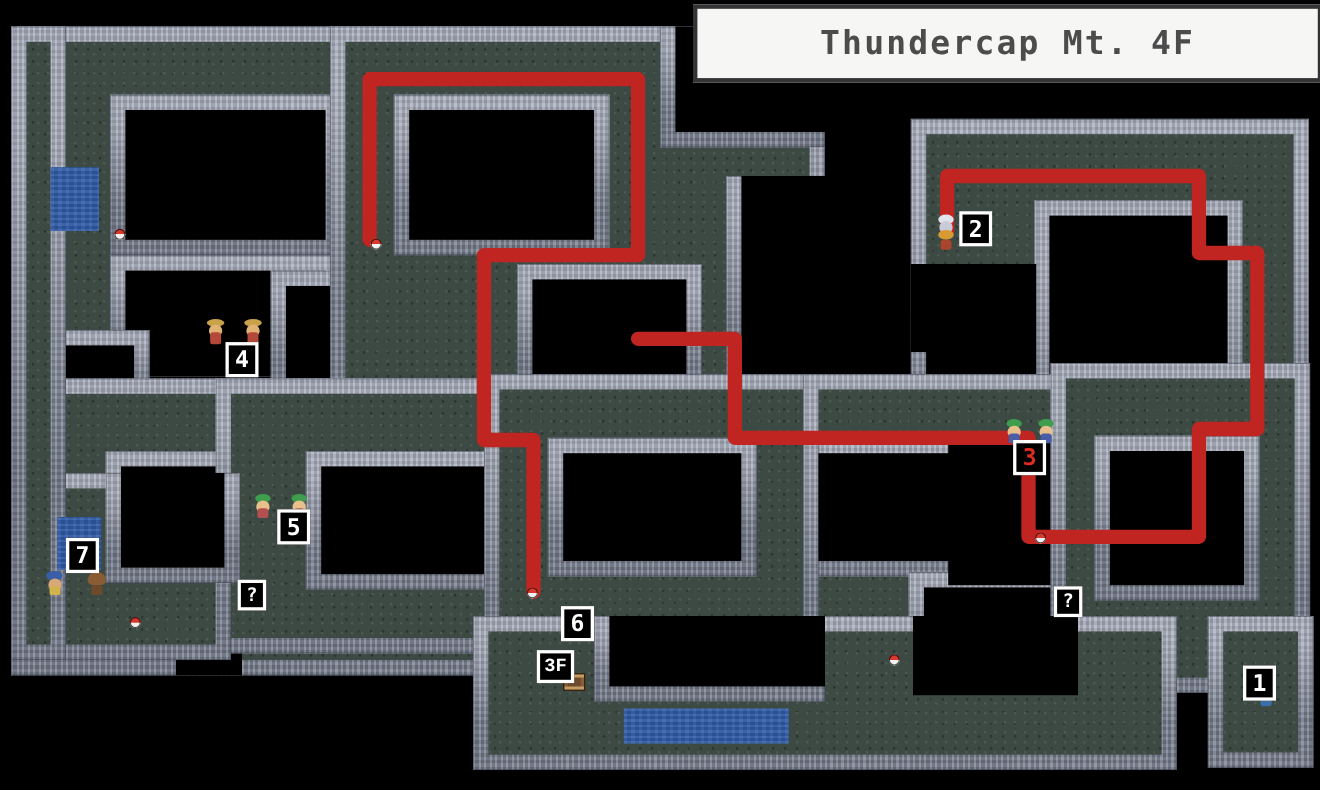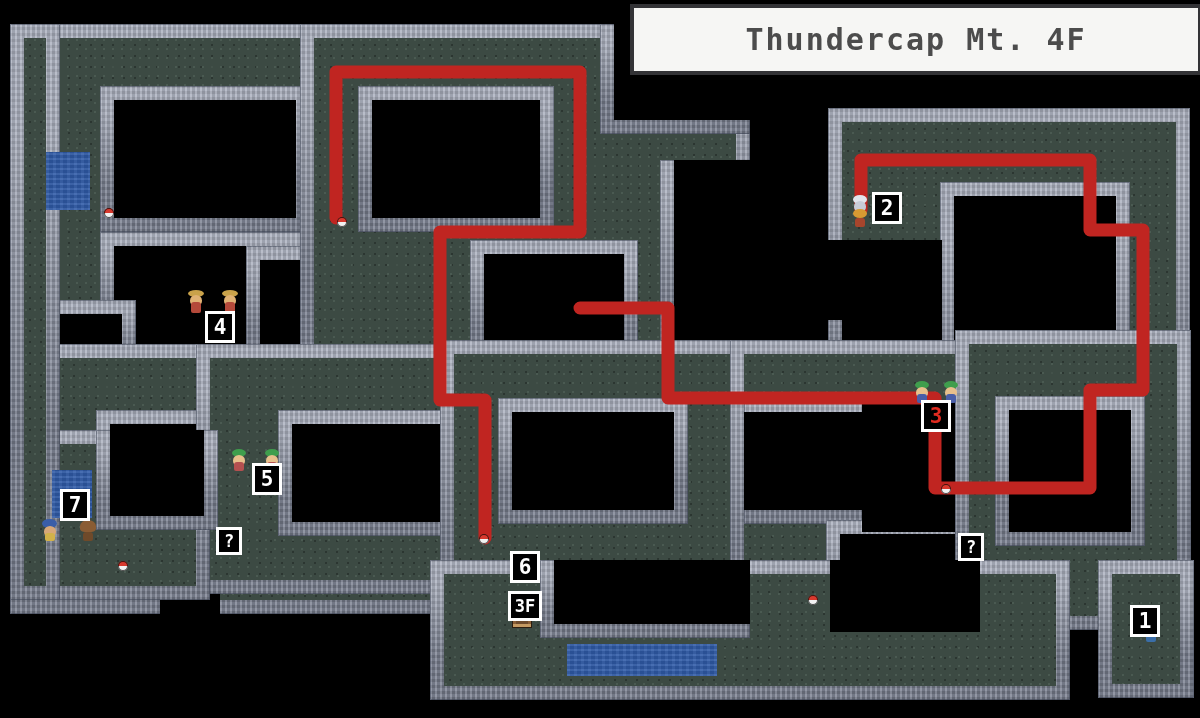--- a/index.html
+++ b/index.html
@@ -275,21 +275,21 @@
   </div>
   <div class="marker num" style="left:60px;top:489px;">
     <span>7</span>
   </div>
   <div class="marker q" style="left:216px;top:527px;">
     <span>?</span>
   </div>
   <div class="marker q" style="left:958px;top:533px;">
     <span>?</span>
   </div>
-  <div class="marker floorlabel" style="left:508px;top:591px;">
+  <div class="marker floorlabel" style="left:488px;top:591px;font-family:Liberation Mono, monospace;">
     <span>3F</span>
   </div>
 
   <div id="titlebar">
     <span id="titletext">Thundercap Mt. 4F</span>
   </div>
 
 </div>
 
 </body></html>

